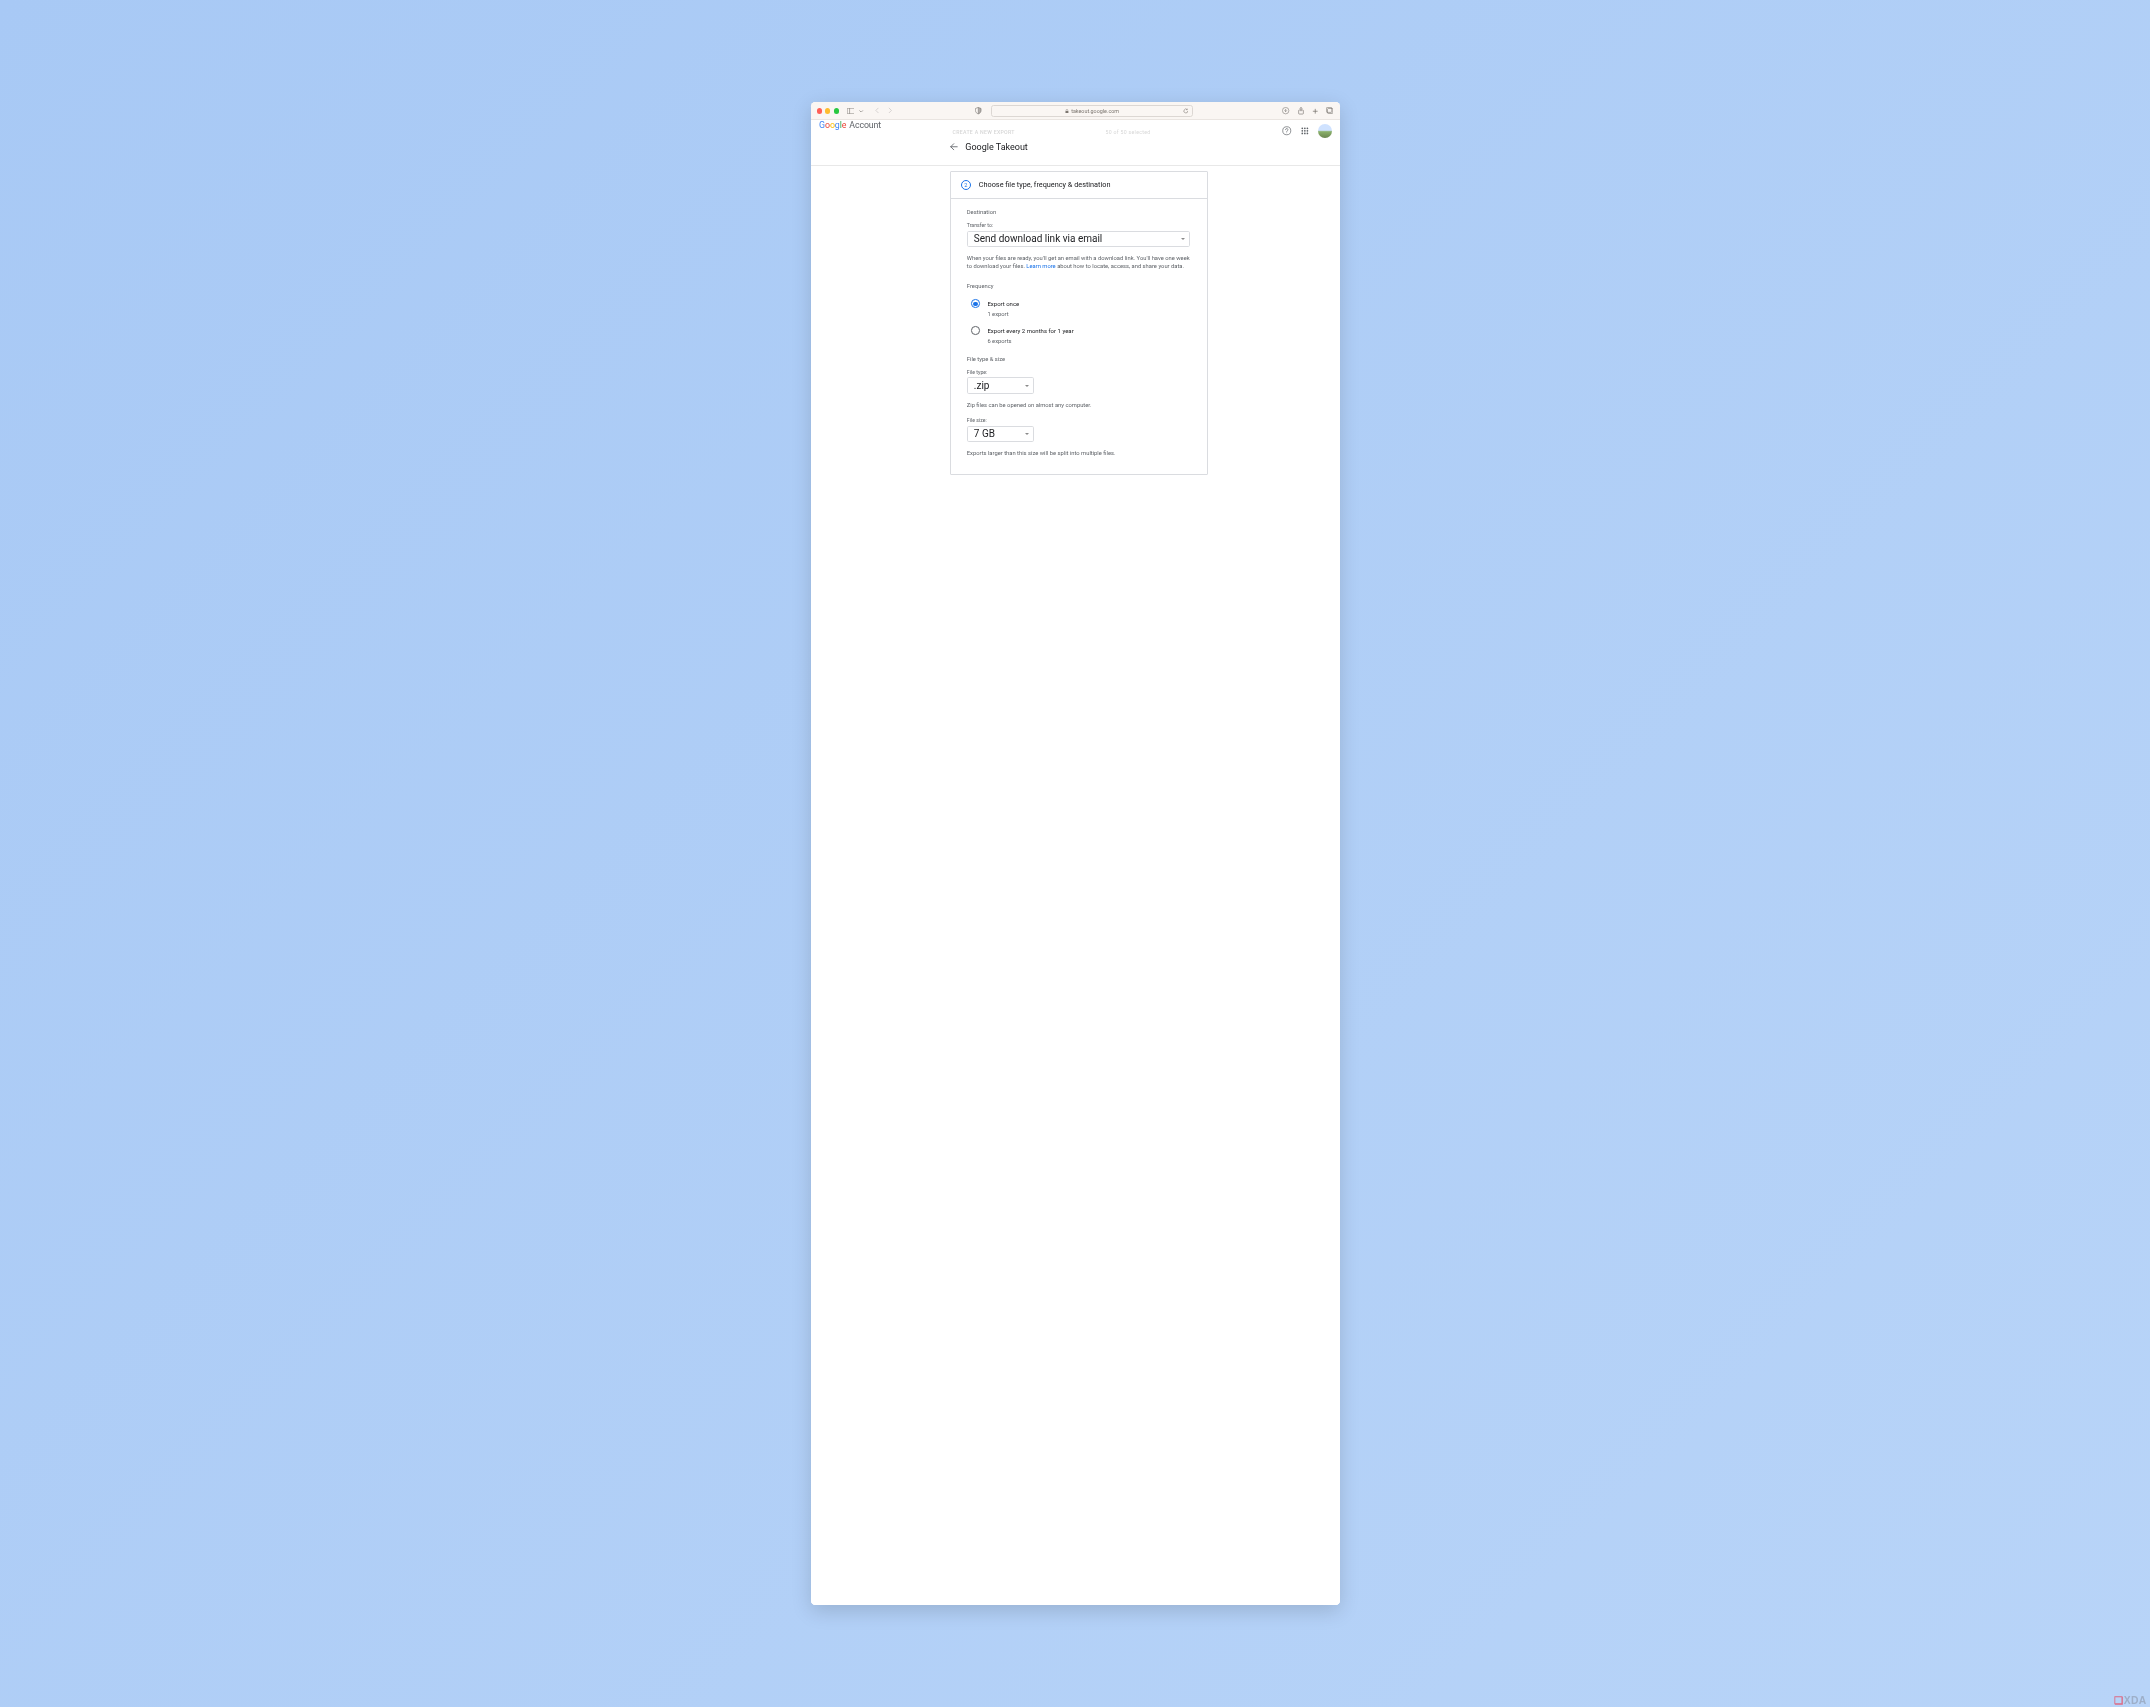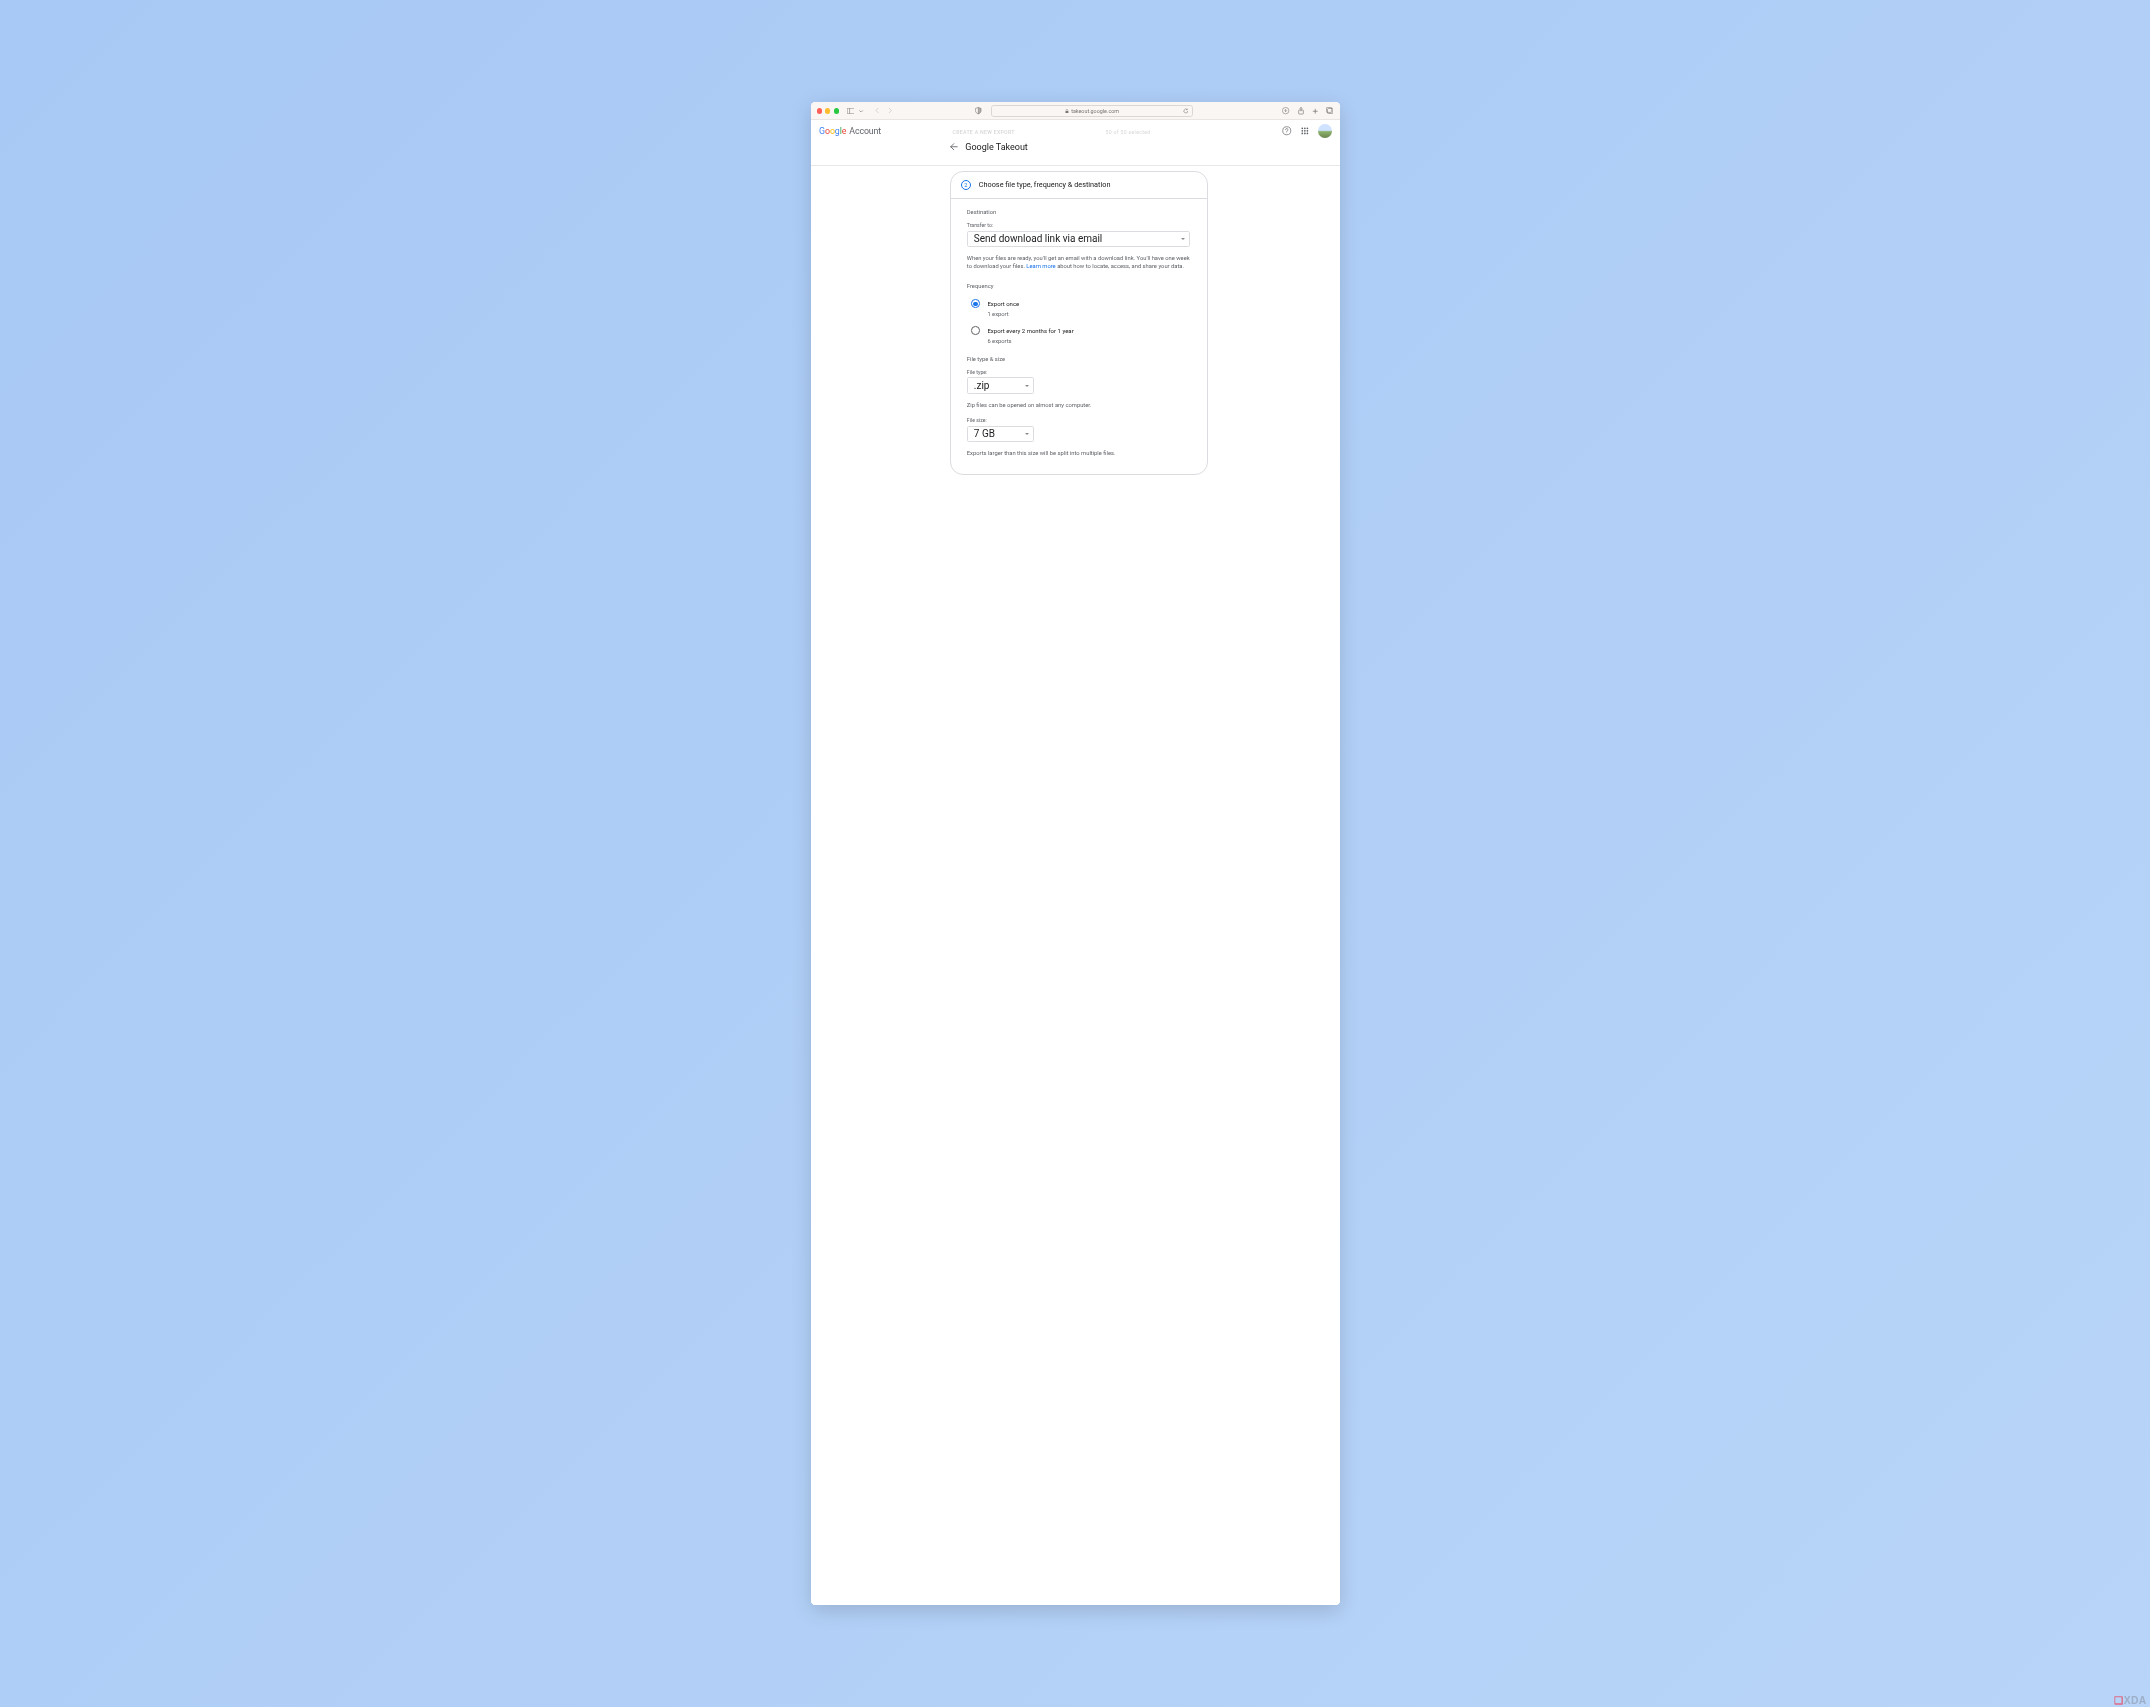--- a/index.html
+++ b/index.html
@@ -56,21 +56,20 @@
       font-size: 5.4px;
       color: #7c7670;
       position: relative;
     }
     .urlbar .lock { margin-right: 2.6px; font-size: 4.7px; }
     .urlbar .reload { position: absolute; right: 3.4px; color: #7c7670; }
     .tb-right { margin-left: auto; display: flex; align-items: center; gap: 6.9px; padding-left: 8.6px; }
     .google-header {
       height: 21.5px;
       display: flex;
-      align-items: center;
       padding: 0 7.7px 0 8.6px;
       background: #fff;
       gap: 40px;
     }
     .google-logo { font-size: 8.8px; font-weight: 400; letter-spacing: -0.1px; }
     .google-logo .g1 { color: #4285f4; }
     .google-logo .g2 { color: #ea4335; }
     .google-logo .g3 { color: #fbbc04; }
     .google-logo .g4 { color: #4285f4; }
     .google-logo .g5 { color: #34a853; }
@@ -90,21 +89,21 @@
     .back-arrow { width: 10.3px; height: 10.3px; color: #5f6368; display: flex; align-items: center; justify-content: center; cursor: pointer; margin-left: 129px; }
     .page-title { font-size: 9px; color: #202124; font-weight: 400; }
     .ghost-text-group { position: absolute; top: -19px; left: 0; right: 0; height: 19px; display: flex; align-items: center; opacity: .35; color: #8a8a8a; font-size: 5.2px; letter-spacing: 0.3px; }
     .gtg-l { margin-left: 142px; font-weight: 500; }
     .gtg-r { margin-left: auto; margin-right: 189px; }
     .content-scroll { flex: 1; overflow-y: auto; background: #fff; }
     .card {
       width: 258px;
       margin: 5.2px auto 0 139px;
       border: 0.4px solid #dadce0;
-      border-radius: 13px;
+      border-radius: 1px;
       background: #fff;
     }
     .card-header {
       display: flex;
       align-items: center;
       gap: 7.7px;
       padding: 7.7px 10.3px;
       border-bottom: 0.4px solid #dadce0;
     }
     .step-badge {

